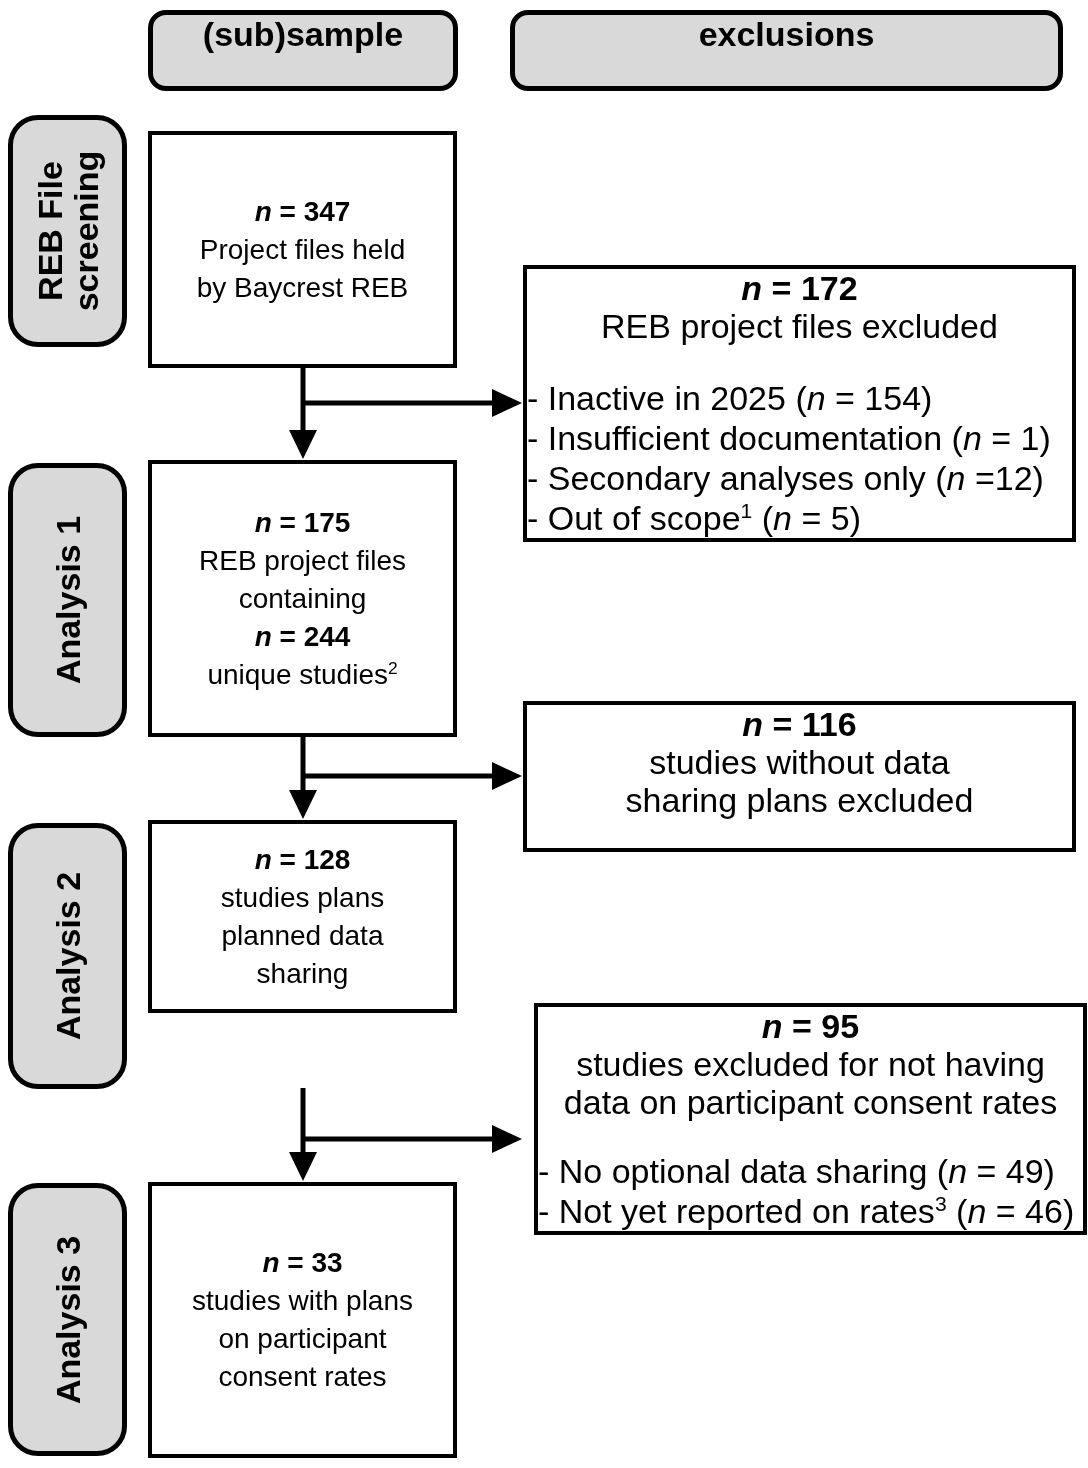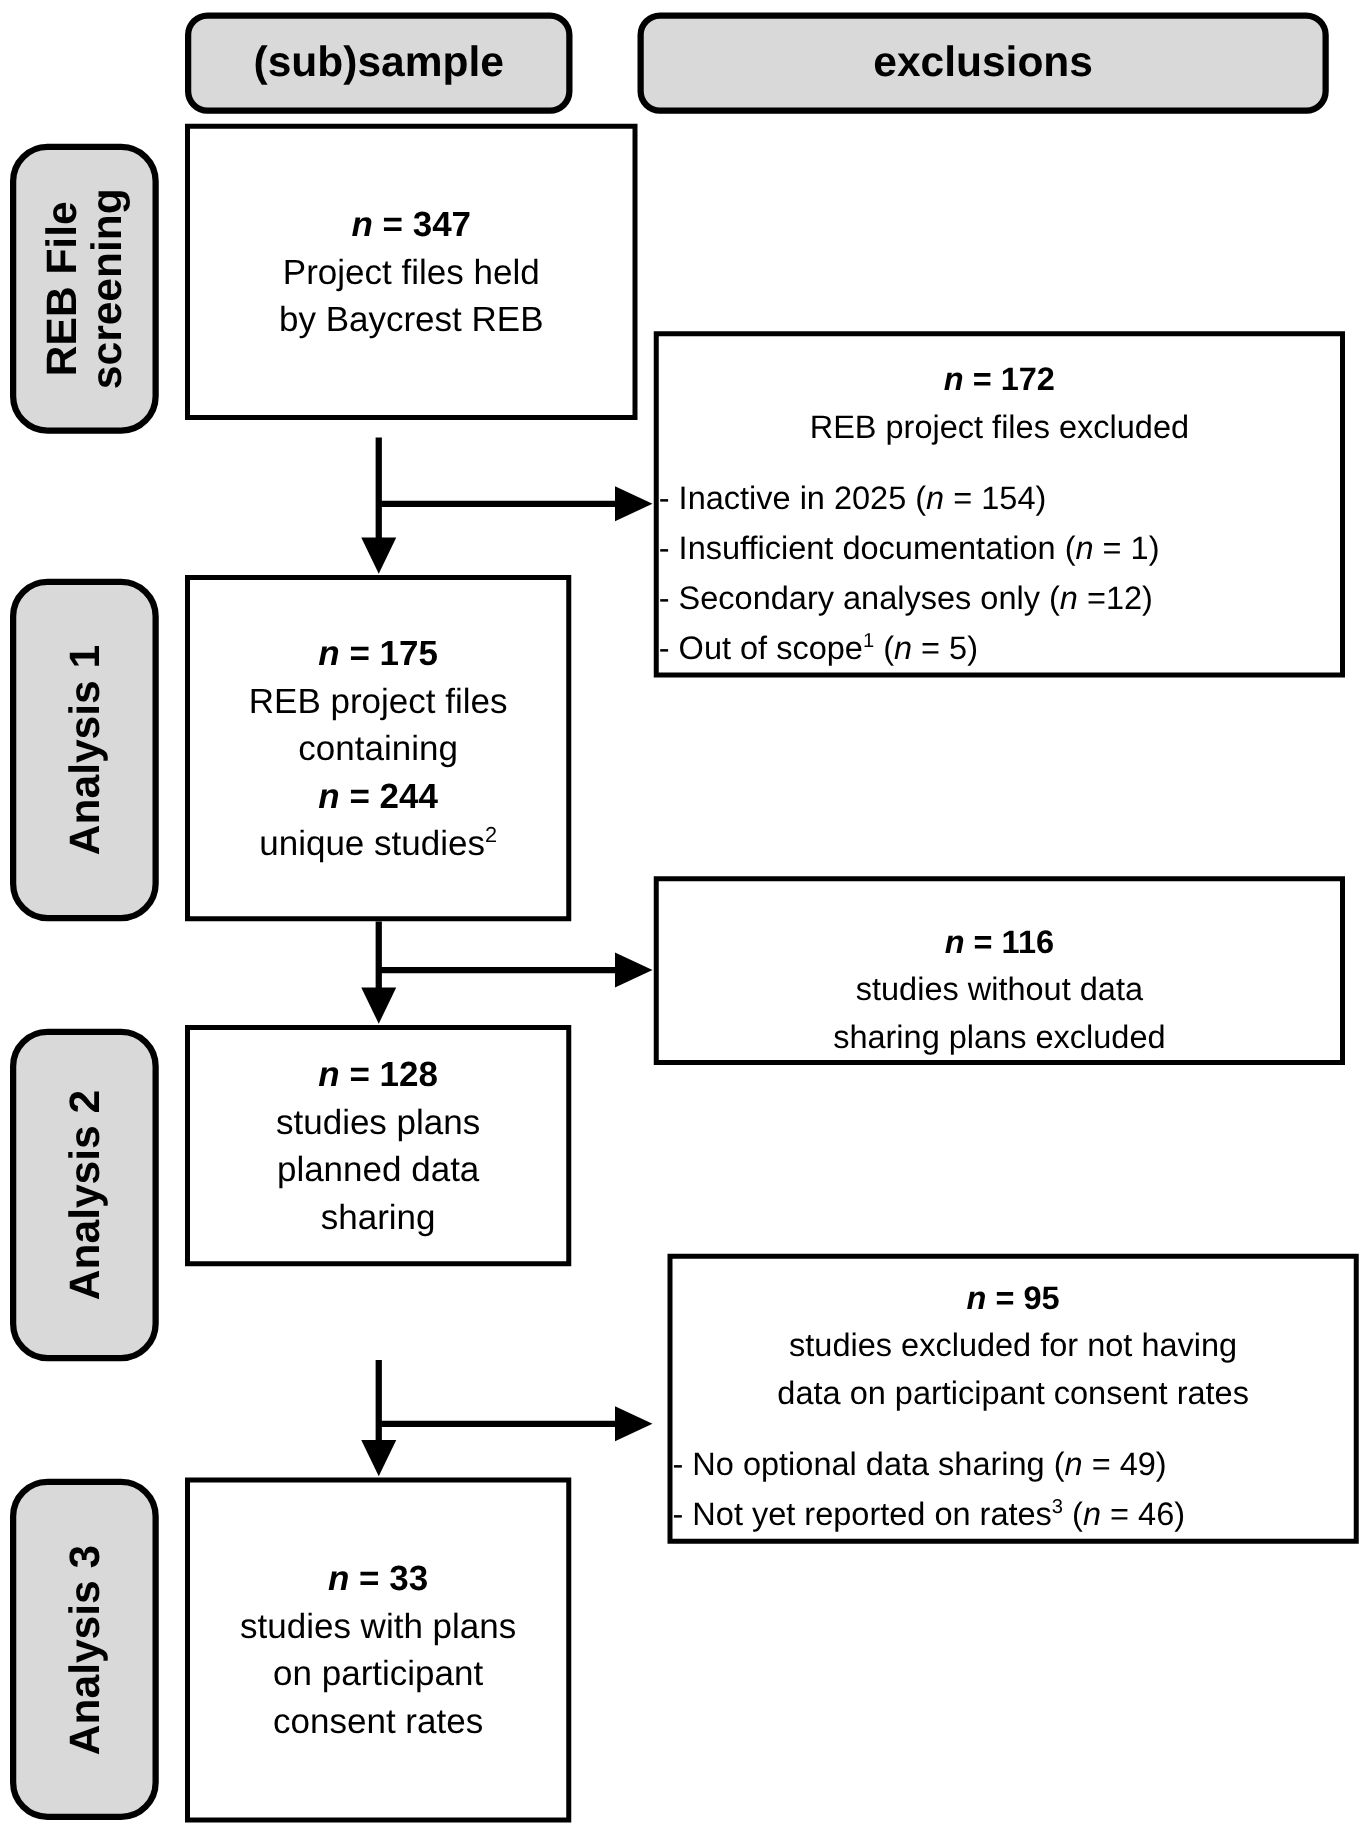--- a/index.html
+++ b/index.html
@@ -9,21 +9,21 @@
     position:relative; width:1088px; height:1468px;
     background:var(--bg); color:var(--ink);
     font-family:"Liberation Sans", sans-serif;
     overflow:hidden;
   }
   .connectors { position:absolute; left:0; top:0; z-index:0; pointer-events:none; }
 
   .hdr {
     position:absolute; z-index:1;
     background:var(--gray); border:5px solid var(--ink); border-radius:18px;
-    display:flex; align-items:center; justify-content:center;
+    display:flex; justify-content:center;
     font-weight:bold; font-size:34px;
   }
   .rowlabel {
     position:absolute; z-index:1;
     background:var(--gray); border:5px solid var(--ink); border-radius:30px;
   }
   .rot {
     position:absolute; left:50%; top:50%;
     transform:translate(-50%,-50%) rotate(-90deg);
     font-weight:bold; font-size:34px; text-align:center;
@@ -33,22 +33,22 @@
 
   .fbox {
     position:absolute; z-index:1;
     background:#fff; border:4px solid var(--ink);
     display:flex; flex-direction:column; align-items:center; justify-content:center;
     text-align:center; font-size:28px; line-height:38px;
   }
   .ebox {
     position:absolute; z-index:1;
     background:#fff; border:4px solid var(--ink);
-    display:flex; flex-direction:column; justify-content:flex-end;
-    font-size:26px; line-height:38px;
+    display:flex; flex-direction:column; justify-content:space-between;
+    font-size:34px; line-height:38px;
   }
   .ebox .titles { text-align:center; }
   .ebox .bullets { margin-top:18px; padding-right:6px; text-align:left; line-height:40px; white-space:nowrap; }
   .n-line { font-weight:bold; }
   .page sup { font-size:62%; line-height:0; vertical-align:super; }
 </style>
 </head>
 <body>
 
 <div class="page">
@@ -93,21 +93,21 @@
   <div class="rowlabel" style="left:8px;top:463px;width:119px;height:274px">
     <div class="rot">Analysis 1</div>
   </div>
   <div class="rowlabel" style="left:8px;top:823px;width:119px;height:266px">
     <div class="rot">Analysis 2</div>
   </div>
   <div class="rowlabel" style="left:8px;top:1183px;width:119px;height:273px">
     <div class="rot">Analysis 3</div>
   </div>
 
-  <div class="fbox" style="left:148px;top:99px;width:362px;height:237px">
+  <div class="fbox" style="left:148px;top:131px;width:309px;height:237px">
     <div class="n-line"><i>n</i> = 347</div>
     <div>Project files held</div>
     <div>by Baycrest REB</div>
   </div>
 
   <div class="fbox" style="left:148px;top:460px;width:309px;height:277px">
     <div class="n-line"><i>n</i> = 175</div>
     <div>REB project files</div>
     <div>containing</div>
     <div class="n-line"><i>n</i> = 244</div>

